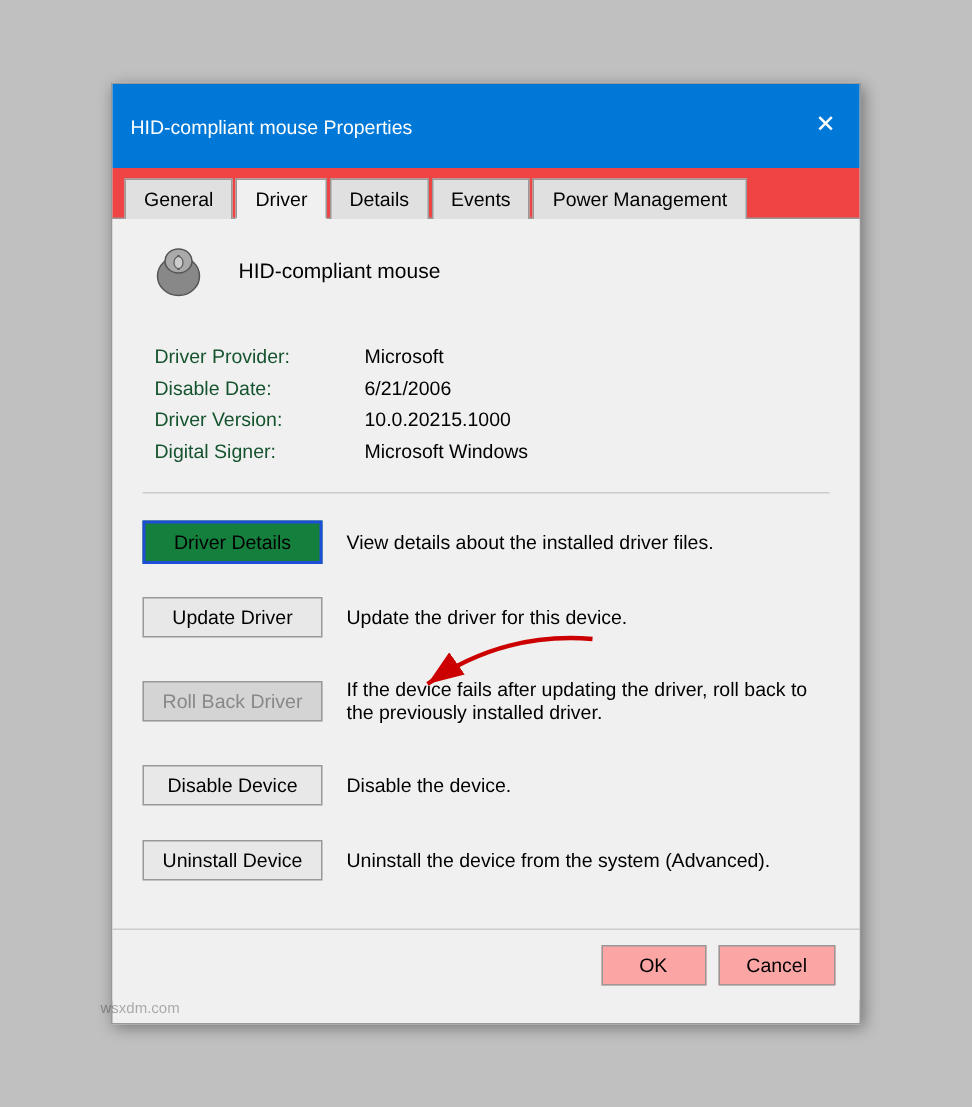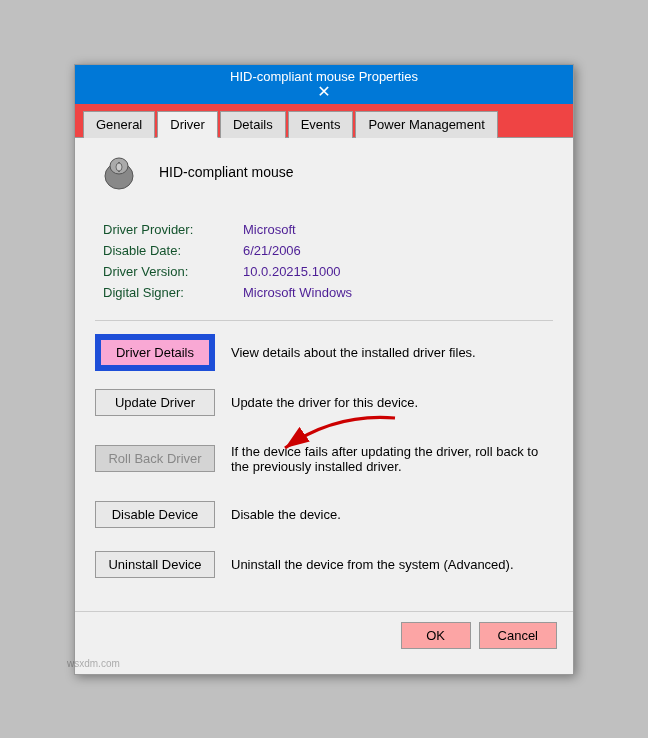--- a/index.html
+++ b/index.html
@@ -21,27 +21,26 @@
     .dialog {
       background: #f0f0f0;
       border: 1px solid #999;
       box-shadow: 2px 2px 10px rgba(0,0,0,0.4);
       width: 500px;
     }
 
     .title-bar {
       background: #0078d7;
       color: white;
-      padding: 4px 12px;
+      padding: 20px 12px;
       display: flex;
       justify-content: space-between;
       align-items: center;
       font-size: 13px;
       font-weight: normal;
-      flex-direction: column;
     }
 
     .title-bar-title {
       color: white;
     }
 
     .close-btn {
       background: none;
       border: none;
       color: white;
@@ -112,21 +111,21 @@
       margin-bottom: 6px;
     }
 
     .info-label {
       width: 140px;
       color: #14532d;
       flex-shrink: 0;
     }
 
     .info-value {
-      color: #4c1d95;
+      color: #000000;
     }
 
     .divider {
       border: none;
       border-top: 1px solid #ccc;
       margin: 12px 0;
     }
 
     .action-row {
       display: flex;
@@ -142,22 +141,22 @@
       padding: 5px 10px;
       border: 1px solid #999;
       background: #e8e8e8;
       cursor: pointer;
       text-align: center;
       flex-shrink: 0;
       font-size: 13px;
     }
 
     .action-btn.active-border {
-      border: 6px solid #1d4ed8;
-      background: #f9a8d4;
+      border: 2px solid #1d4ed8;
+      background: #15803d;
     }
 
     .action-btn.disabled {
       background: #d4d4d4;
       color: #888;
       cursor: default;
     }
 
     .action-description {
       color: #000;

